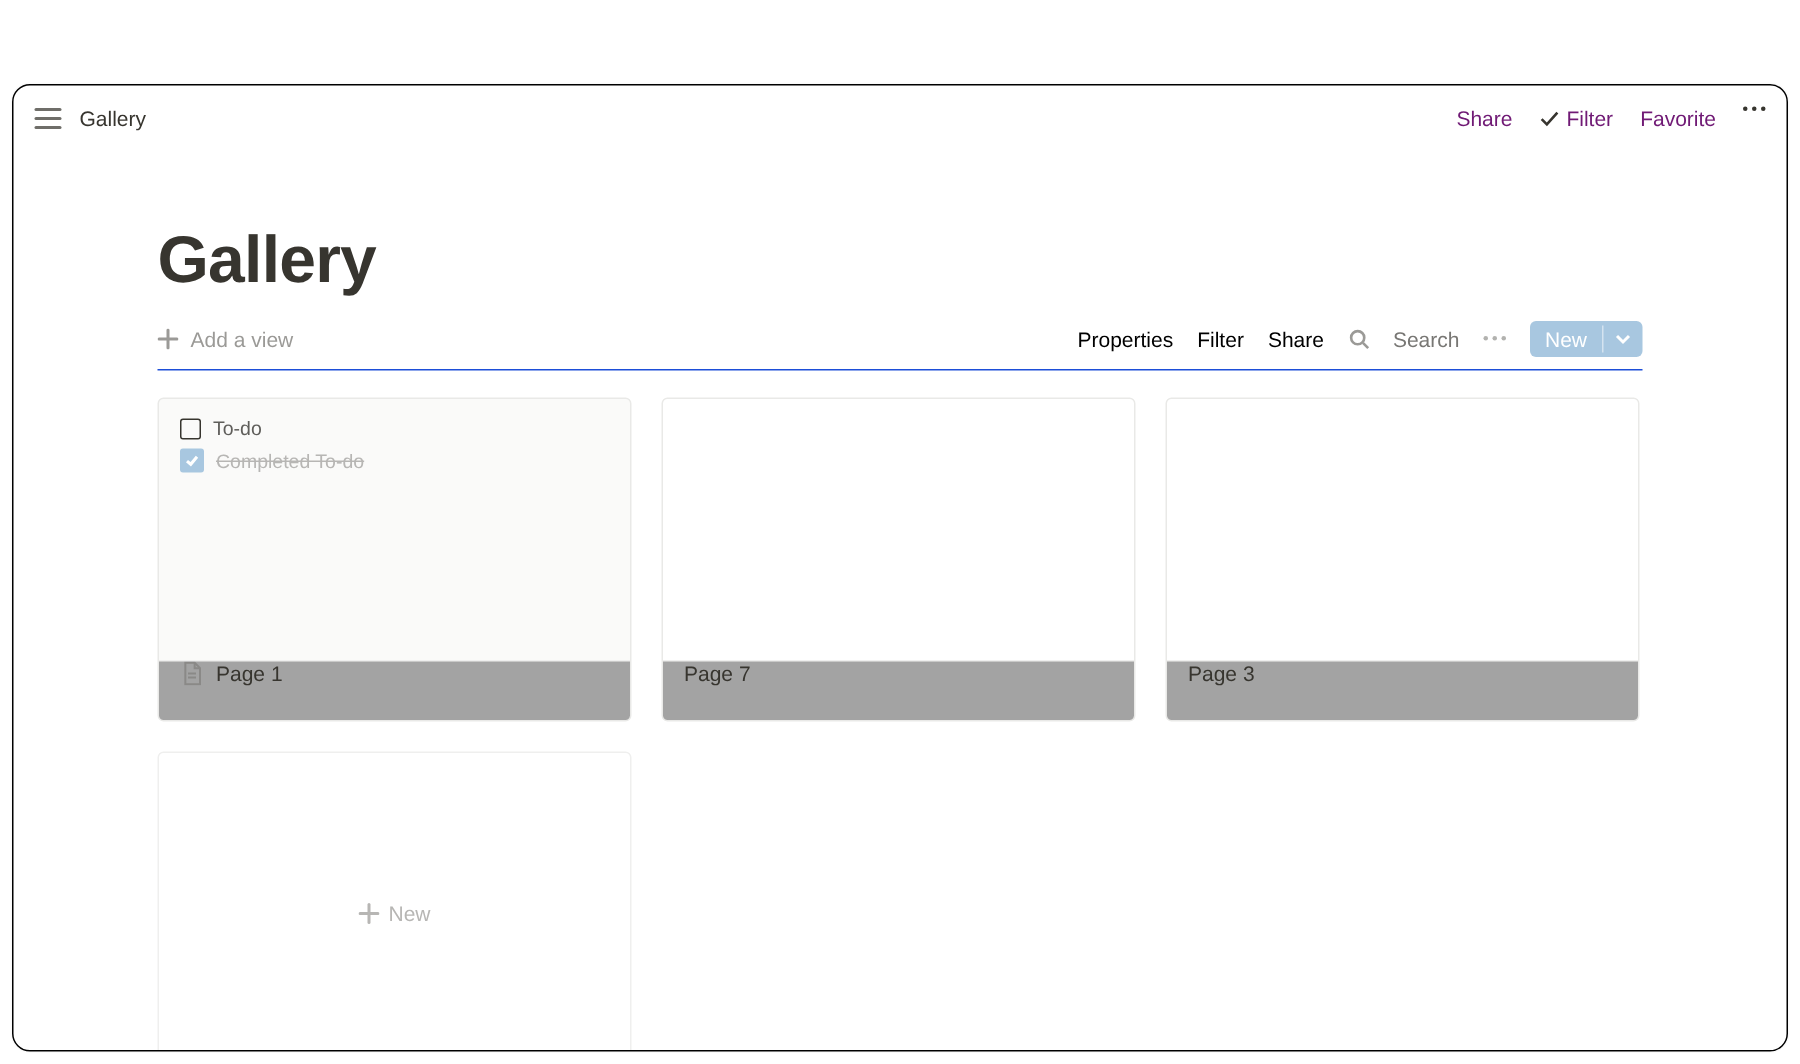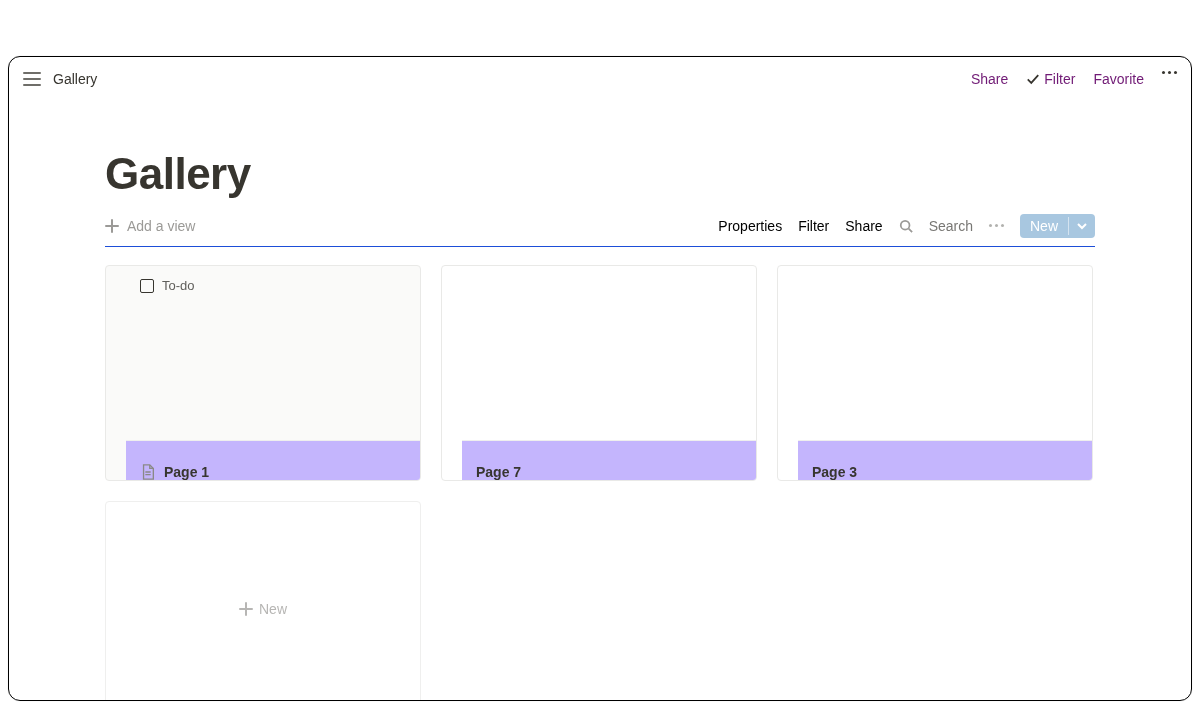--- a/index.html
+++ b/index.html
@@ -51,34 +51,34 @@
     }
     .new-btn .lbl { padding:4px 10px; }
     .new-btn .chev { padding:4px 8px; border-left:1px solid rgba(255,255,255,0.5); display:flex; align-items:center; }
     .chev svg { width:10px; height:10px; stroke:#fff; stroke-width:2; fill:none; }
 
     
     .gallery { display:flex; gap:20px; flex-wrap:wrap; margin-top:18px; }
     .card {
       width:316px; height:216px; border:1px solid #e9e9e7; border-radius:4px;
       background:#fff; display:flex; flex-direction:column; cursor:pointer;
-      position:relative; overflow:hidden;padding-left:20px;
+      position:relative; overflow:hidden;
     }
     .card.shaded { background:#fafaf9; }
     .card-body { flex:1; padding:12px 14px; font-size:13px; color:#787774; }
     .todo-row { display:flex; align-items:center; gap:8px; margin-bottom:6px; }
     .box-empty { width:14px; height:14px; border:1.6px solid #37352f; border-radius:2px; }
     .box-done  { width:16px; height:16px; border-radius:2px; background:#a8c7e0; display:flex; align-items:center; justify-content:center; }
     .box-done svg { width:10px; height:10px; stroke:#fff; stroke-width:2.5; fill:none; }
     .todo-label { color:#5f5e5b; font-size:13px; }
     .todo-label.done { color:#b7b6b4; text-decoration:line-through; }
     .card-title-bar {
-      height:40px; border-top:1px solid #efefee; display:flex; align-items:flex-end;
-      gap:8px; padding:0 14px; font-size:14px; font-weight:700; color:#37352f;
-      background:#c4b5fd;
+      height:40px; border-top:1px solid #efefee; display:flex; align-items:flex-start;
+      gap:8px; padding:0 14px; font-size:14px; font-weight:400; color:#37352f;
+      background:#a3a3a3;
     }
     .page-icon { width:16px; height:16px; stroke:#8a8987; stroke-width:1.5; fill:none; }
 
     .new-card {
       width:316px; height:216px; border:1px solid #efefee; border-radius:4px;
       display:flex; align-items:center; justify-content:center; gap:6px;
       color:#b7b6b4; font-size:14px; cursor:pointer; background:#fff;
     }
     .new-card svg { width:14px; height:14px; stroke:#b7b6b4; stroke-width:2; fill:none; stroke-linecap:round; }
   </style>
@@ -151,20 +151,28 @@
       </div>
     </div>
 
     <div class="gallery" id="gallery">
         <div class="card shaded">
           <div class="card-body">
             <div class="todo-row">
               <div class="box-empty"></div>
               <span class="todo-label">To-do</span>
             </div>
+            <div class="todo-row">
+              <div class="box-done">
+                <svg viewBox="0 0 12 12">
+                  <polyline points="2,6.5 5,9 10,3"></polyline>
+                </svg>
+              </div>
+              <span class="todo-label done">Completed To-do</span>
+            </div>
           </div>
           <div class="card-title-bar">
             <svg class="page-icon" viewBox="0 0 16 18">
               <path d="M3 1h7l4 4v12H3z"></path>
               <path d="M10 1v4h4"></path>
               <line x1="5" y1="9" x2="11" y2="9"></line>
               <line x1="5" y1="12" x2="11" y2="12"></line>
             </svg>
             <span>Page 1</span>
           </div>

